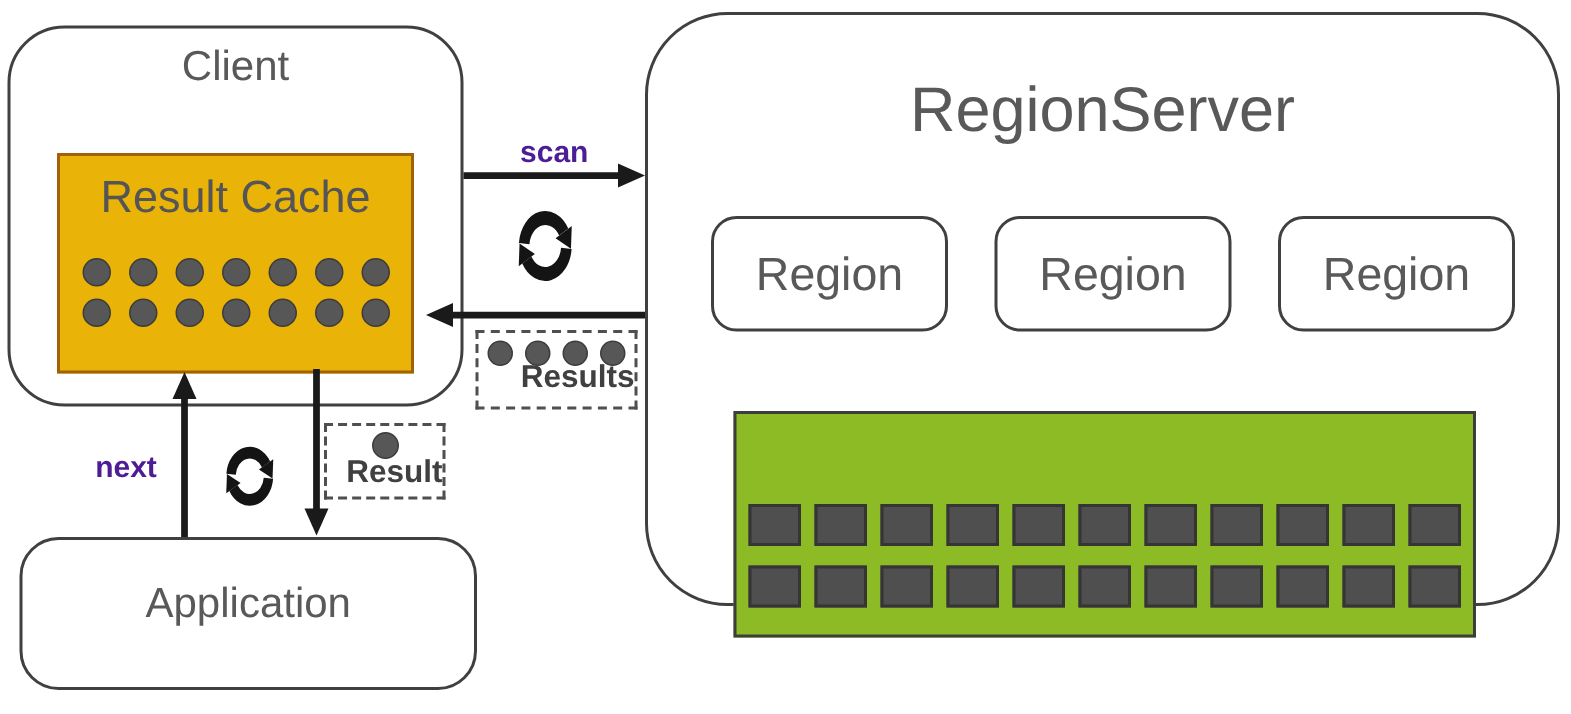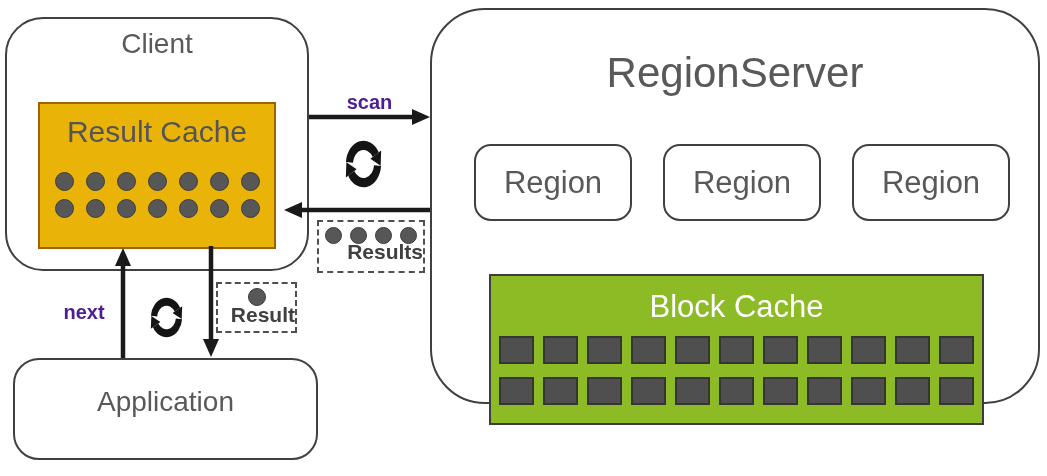--- a/index.html
+++ b/index.html
@@ -107,21 +107,20 @@
   </div>
 
   <div class="box regionserver">
     <div class="box-title rs-title">RegionServer</div>
     <div class="regions">
       <div class="region">Region</div>
       <div class="region">Region</div>
       <div class="region">Region</div>
     </div>
     <div class="block-cache">
-      <div class="bc-title">Block Cache</div>
       <div class="sq-row r1">
           <span class="square"></span>
           <span class="square"></span>
           <span class="square"></span>
           <span class="square"></span>
           <span class="square"></span>
           <span class="square"></span>
           <span class="square"></span>
           <span class="square"></span>
           <span class="square"></span>

